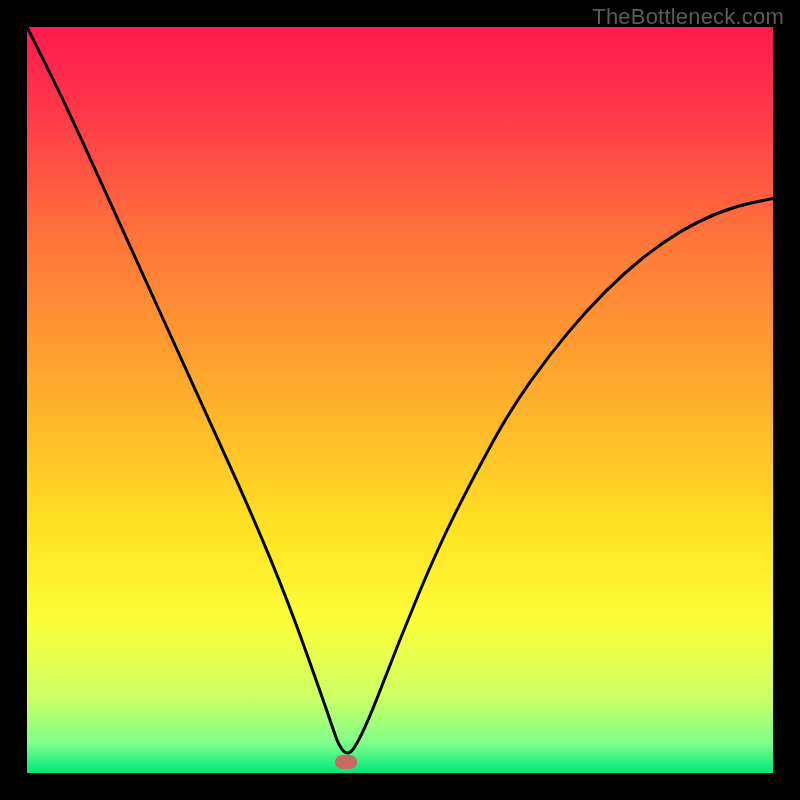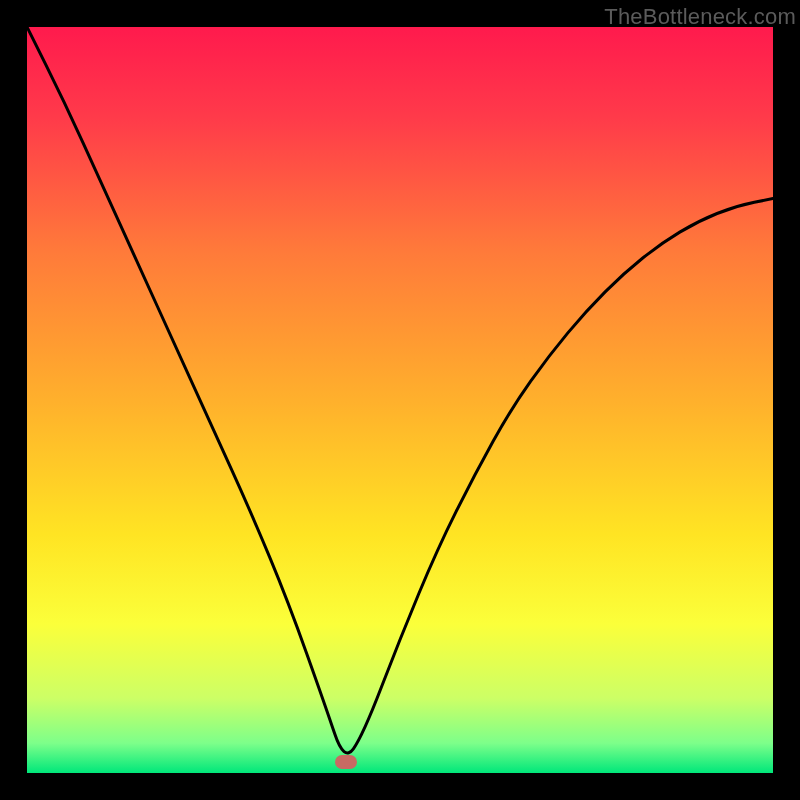--- a/index.html
+++ b/index.html
@@ -30,21 +30,21 @@
   .gradient {
     position: absolute;
     left: 0;
     top: 0;
     width: 100%;
     height: 100%;
   }
   .watermark {
     position: absolute;
     top: 4px;
-    right: 4px;
+    right: 16px;
     color: #5b5b5b;
     font-size: 22px;
     font-weight: 500;
     letter-spacing: 0.2px;
     user-select: none;
   }
   .curve-svg {
     position: absolute;
     left: 0;
     top: 0;

